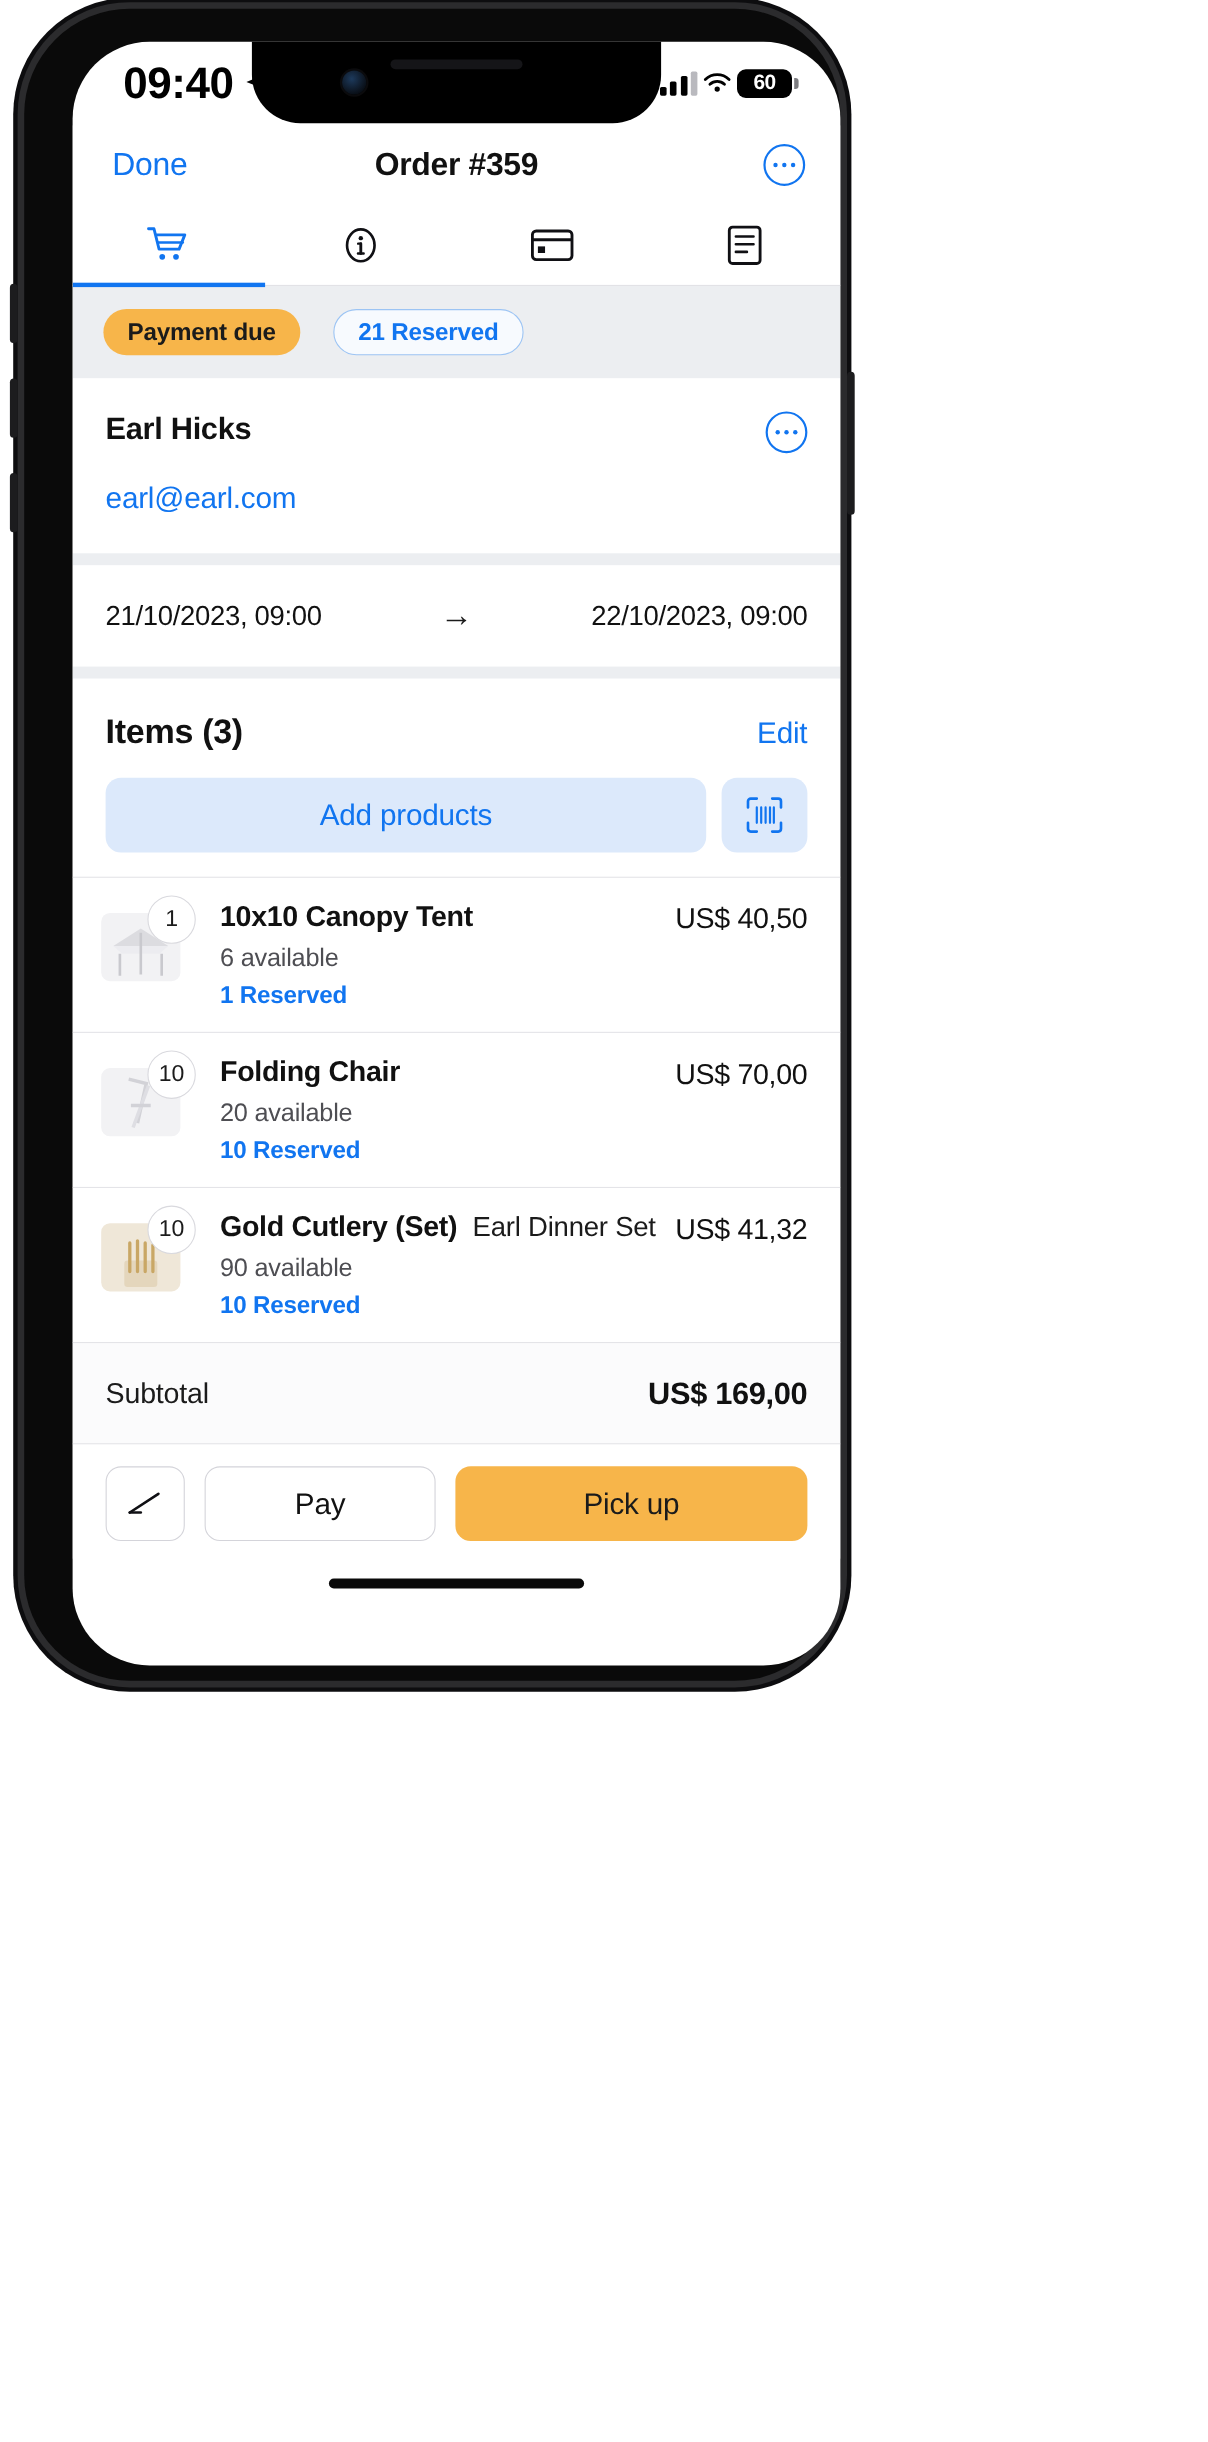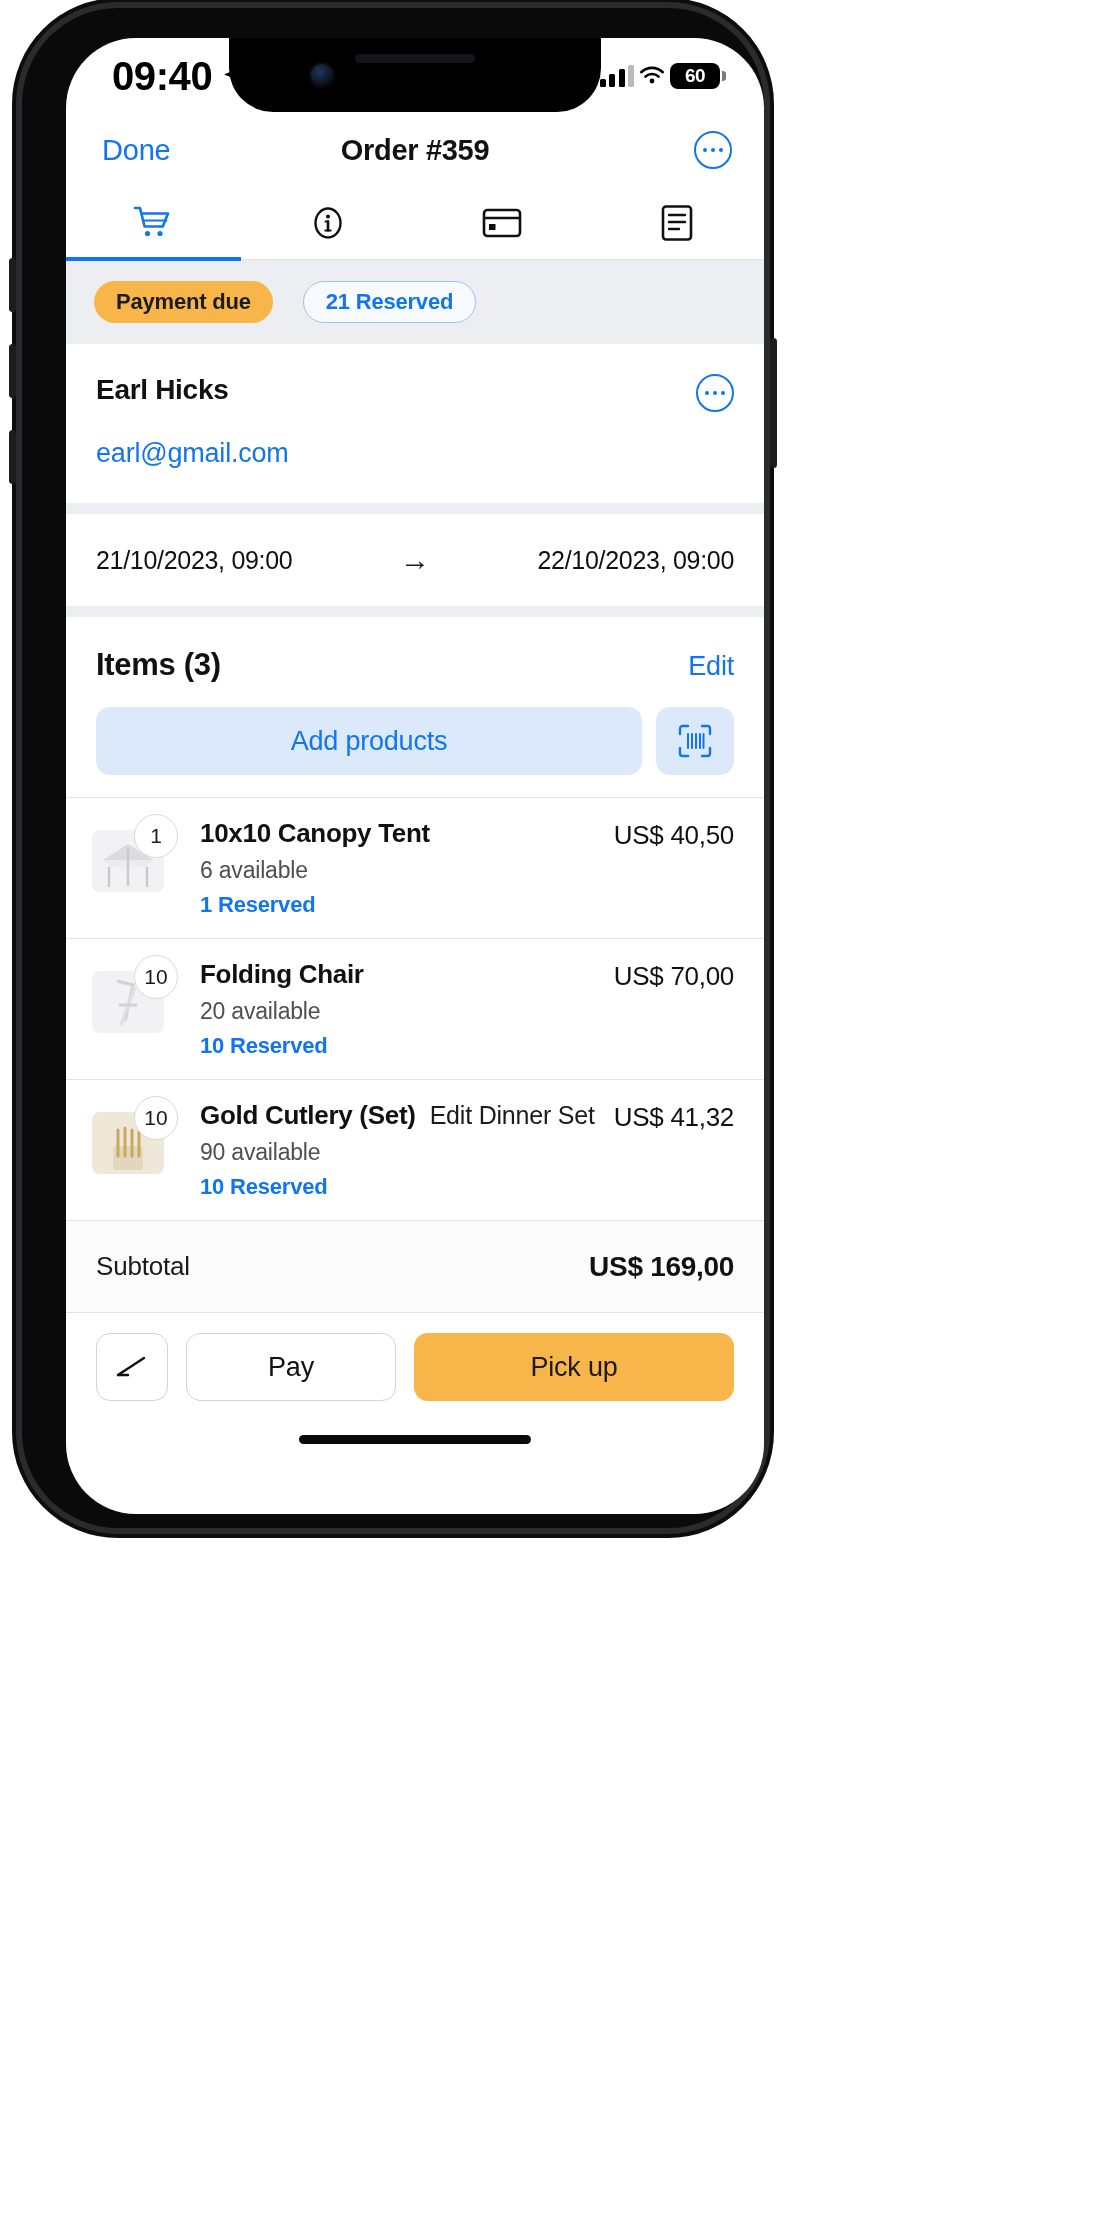--- a/index.html
+++ b/index.html
@@ -366,21 +366,21 @@
 
       <div class="card customer">
         <div class="customer-top">
           <div class="customer-name">Earl Hicks</div>
           <div class="circle-dots">
             <i></i>
               <i></i>
               <i></i>
           </div>
         </div>
-        <div class="customer-email">earl@gmail.com</div>
+        <div class="customer-email">earl@earl.com</div>
       </div>
 
       <div class="sep"></div>
 
       <div class="card dates">
         <span class="date-text">21/10/2023, 09:00</span>
         <span class="date-arrow">→</span>
         <span class="date-text">22/10/2023, 09:00</span>
       </div>
 
@@ -454,21 +454,21 @@
                 <g stroke="#c9a765" stroke-width="3" stroke-linecap="round">
                   <path d="M23 14v26M30 12v28M37 14v26M44 16v24"></path>
                 </g>
               </svg>
             </div>
             <div class="qty-badge">10</div>
           </div>
           <div class="item-mid">
             <div class="item-title-row">
               <span class="item-name">Gold Cutlery (Set)</span>
-              <span class="item-variant">Edit Dinner Set</span>
+              <span class="item-variant">Earl Dinner Set</span>
             </div>
             <div class="item-avail">90 available</div>
             <div class="item-res">10 Reserved</div>
           </div>
           <div class="item-price">US$ 41,32</div>
         </div>
       </div>
 
       <div class="subtotal">
         <span class="subtotal-label">Subtotal</span>

